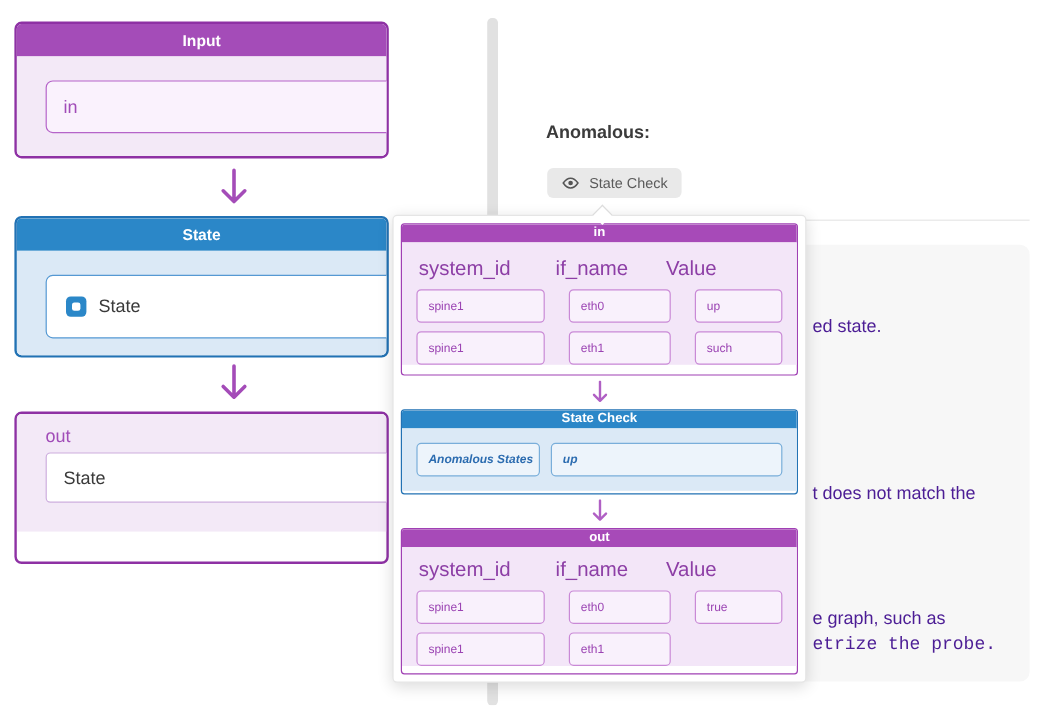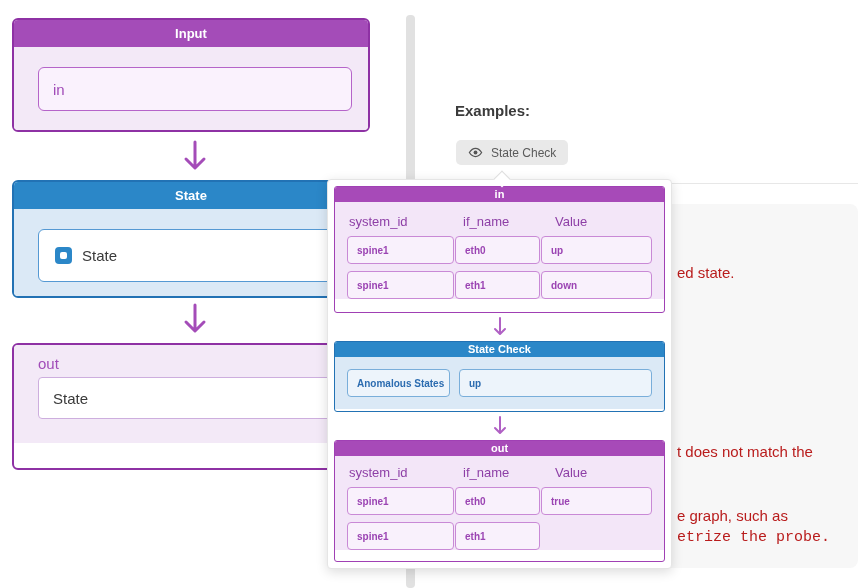--- a/index.html
+++ b/index.html
@@ -1,21 +1,21 @@
 <!DOCTYPE html>
 <html><head>
 <meta charset="utf-8">
 <style>
   * { box-sizing: border-box; margin: 0; padding: 0; }
   html,body { background:#fff; }
   body { font-family: "Liberation Sans", sans-serif; }
   #stage { position:relative; width:868px; height:588px; background:#fff; overflow:hidden; }
 
   
-  .flow-box { position:absolute; left:12px; width:358px; border-radius:6px; overflow:hidden; z-index:1; }
+  .flow-box { position:absolute; left:12px; width:312px; border-radius:6px; overflow:hidden; z-index:1; }
   .flow-box .hdr { height:27px; line-height:27px; text-align:center; color:#fff; font-size:13px; font-weight:bold; }
   .purple-box { border:2px solid #8e31a4; }
   .purple-box .hdr { background:#a44cb8; }
   .purple-box .bod { background:#f3e9f7; }
   .blue-box { border:2px solid #2272b4; }
   .blue-box .hdr { background:#2b87c8; }
   .blue-box .bod { background:#dbe9f6; }
 
   #input-box { top:18px; height:114px; }
   #input-box .bod { height:85px; position:relative; }
@@ -46,50 +46,50 @@
 
   
   #notice { position:absolute; left:455px; top:20px; width:403px; height:70px; background:#fae8db;
       border-radius:4px; color:#7b7672; font-size:15px; line-height:22px; padding:13px 20px; z-index:1; }
   #examples-heading { position:absolute; left:455px; top:102px; font-size:15px; font-weight:600; color:#3b3b3b; z-index:1; }
   #example-btn { position:absolute; left:456px; top:140px; height:25px; padding:0 12px; background:#e9e9e9;
       border:none; border-radius:5px; display:flex; align-items:center; gap:8px; color:#5a5a5a; font-size:12px;
       font-family:"Liberation Sans", sans-serif; cursor:pointer; z-index:1; }
   #doc-divider { position:absolute; left:455px; top:183px; width:403px; height:1px; background:#e7e7e7; z-index:1; }
   #doc-panel { position:absolute; left:455px; top:204px; width:403px; height:364px; background:#f7f7f7; border-radius:8px; z-index:1; }
-  .frag { position:absolute; left:677px; color:#b91c1c; font-size:15px; white-space:nowrap; z-index:2; }
-  .f0{top:264px;} .f1{top:384px;} .f2{top:406px;} .f3{top:443px;} .f4{top:486px;} .f5{top:507px;} .f6{top:529px;font-family:Liberation Mono, monospace;}
+  .frag { position:absolute; left:677px; color:#4c1d95; font-size:15px; white-space:nowrap; z-index:2; }
+  .f0{top:264px;} .f1{top:384px;} .f2{top:406px;} .f3{top:403px;} .f4{top:486px;} .f5{top:507px;} .f6{top:529px;font-family:Liberation Mono, monospace;}
 
   
   #popup { position:absolute; left:327px; top:179px; width:345px; background:#fff; border:1px solid #e5e5e5;
       border-radius:4px; box-shadow:0 3px 12px rgba(0,0,0,.14); padding:6px; z-index:10; }
   #popup-caret { position:absolute; left:168px; top:-7px; width:12px; height:12px; background:#fff;
       transform:rotate(45deg); border-top:1px solid #ddd; border-left:1px solid #ddd; }
   .mini-box { border-radius:3px; overflow:hidden; }
   .mini-purple { border:1.5px solid #a040b4; }
   .mini-purple .mhdr { background:#a74ab8; }
   .mini-purple .mbod { background:#f3e6f8; }
   .mini-blue { border:1.5px solid #2272b4; }
   .mini-blue .mhdr { background:#2b87c8; }
   .mini-blue .mbod { background:#dbe9f6; }
   .mhdr { height:15px; line-height:15px; text-align:center; color:#fff; font-size:11px; font-weight:bold; }
   #in-box { height:127px; }
   #in-box .mbod { padding:12px 12px 0; }
   #out-box { height:122px; }
   #out-box .mbod { padding:9px 12px 0; }
   .colheads { display:grid; grid-template-columns:107px 85px 1fr; column-gap:7px; margin-bottom:7px; }
-  .colheads span { font-size:13px; color:#8d3fa6; padding-left:2px; }
-  .cellrow { display:grid; grid-template-columns:107px 85px 1fr; column-gap:1px; margin-bottom:7px;font-weight:bold; }
+  .colheads span { font-size:17px; color:#8d3fa6; padding-left:2px; }
+  .cellrow { display:grid; grid-template-columns:107px 85px 1fr; column-gap:20px; margin-bottom:7px; }
   .cell { height:28px; background:#f9f1fc; border:1px solid #c989d6; border-radius:4px; color:#9b44b3;
       font-size:10px; display:flex; align-items:center; padding-left:9px; }
   .mini-arrow { display:block; margin:4px auto; }
   #sc-box { height:71px; }
   #sc-box .mbod { padding:12px; display:flex; gap:9px; }
   .bcell { height:28px; background:#edf4fb; border:1px solid #79aeda; border-radius:4px; color:#2c6cb0;
-      font-size:10px; font-weight:bold; display:flex; align-items:center; padding-left:9px; }
+      font-size:10px; font-weight:bold; display:flex; align-items:center; padding-left:9px;font-style:italic; }
   #sc-matcher { width:103px; } #sc-value { flex:1; }
 </style>
 </head>
 <body>
 
 <div id="stage">
 
   <div class="flow-box purple-box" id="input-box">
     <div class="hdr">Input</div>
     <div class="bod">
@@ -117,21 +117,21 @@
 
   <div class="flow-box purple-box" id="output-box">
     <div class="bod">
       <div id="out-port">out</div>
       <div id="output-field">State</div>
     </div>
   </div>
 
   <div id="v-scrollbar"></div>
 
-  <div id="examples-heading">Examples:</div>
+  <div id="examples-heading">Anomalous:</div>
   <button id="example-btn">
     <svg width="15" height="11" viewBox="0 0 24 16">
       <path d="M12 1.5 C6.5 1.5 2.2 8 2.2 8 C2.2 8 6.5 14.5 12 14.5 C17.5 14.5 21.8 8 21.8 8 C21.8 8 17.5 1.5 12 1.5 Z" fill="none" stroke="#555" stroke-width="2"></path>
       <circle cx="12" cy="8" r="3.1" fill="#555"></circle>
     </svg>
     <span>State Check</span>
   </button>
 
   <div id="doc-divider"></div>
   <div id="doc-panel"></div>
@@ -152,21 +152,21 @@
           <span>Value</span>
         </div>
         <div class="cellrow">
           <div class="cell">spine1</div>
           <div class="cell">eth0</div>
           <div class="cell">up</div>
         </div>
         <div class="cellrow">
           <div class="cell">spine1</div>
           <div class="cell">eth1</div>
-          <div class="cell">down</div>
+          <div class="cell">such</div>
         </div>
       </div>
     </div>
 
     <svg class="mini-arrow" width="14" height="20" viewBox="0 0 14 20">
       <path d="M7 1 V16 M2 12 L7 17 L12 12" stroke="#b060c4" stroke-width="2" fill="none" stroke-linecap="round" stroke-linejoin="round"></path>
     </svg>
 
     <div class="mini-box mini-blue" id="sc-box">
       <div class="mhdr">State Check</div>

